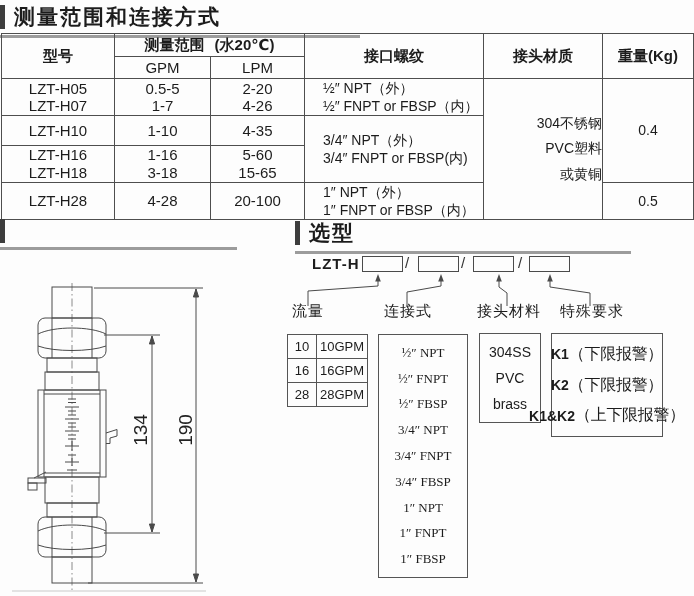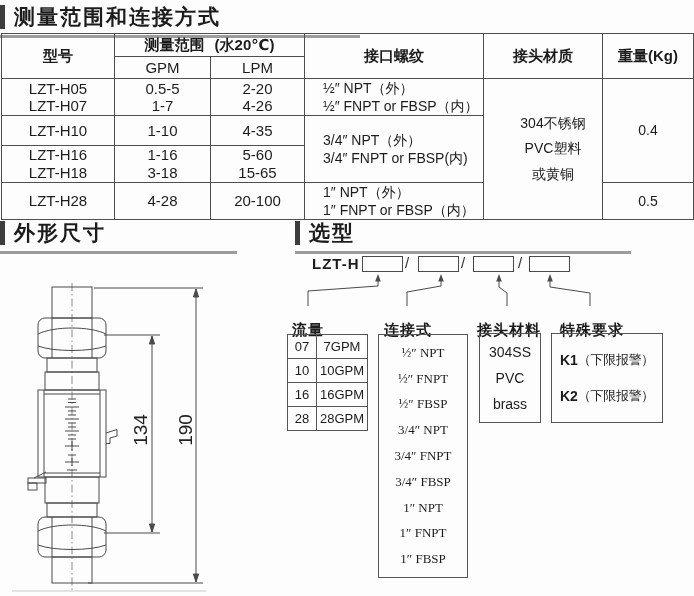--- a/index.html
+++ b/index.html
@@ -22,58 +22,58 @@
 
   
   table.spec { position:absolute; left:1px; top:33px; width:692px;
                border-collapse:collapse; table-layout:fixed;border-radius:25px; }
   .spec td { border:1px solid #4e4e4e; text-align:center; vertical-align:middle;
              font-size:15px; line-height:1.18; overflow:hidden; }
   .spec tr.hr1 td { height:23px; font-weight:bold; }
   .spec tr.hr2 td { height:22px; }
   .spec .note { margin-left:10px; }
   .spec td.thread { text-align:left; padding-left:18px; font-size:14px; line-height:1.3; }
-  .spec td.material { text-align:center; padding-left:20px; font-size:14px; line-height:1.8; }
+  .spec td.material { text-align:right; padding-left:20px; font-size:14px; line-height:1.8; }
   .spec td.weight { font-size:14px;margin-left:36px; }
   .cl { display:block; white-space:nowrap; }
 
   
   .dimlabel { position:absolute; width:44px; height:20px; text-align:center;
               font-size:19px; font-weight:500; transform:rotate(-90deg); color:#222; }
   #dim134 { left:118px; top:420px; }
   #dim190 { left:163px; top:420px; }
 
   
   #model-prefix { left:312px; top:256px; font-size:15px; font-weight:600;
                   letter-spacing:1px; line-height:16px; }
   .sel-box { position:absolute; top:256px; width:41px; height:16px;
              border:1.2px solid #4a4a4a; background:transparent; }
   #sb1{left:362px} #sb2{left:418px} #sb3{left:473px} #sb4{left:529px}
   .slash { position:absolute; top:254px; font-size:15px; color:#333; }
   #sl1{left:405px} #sl2{left:461px} #sl3{left:518px}
-  .sel-label { position:absolute; top:321px; font-size:15px; font-weight:bold;
+  .sel-label { position:absolute; top:302px; font-size:15px; font-weight:normal;
                letter-spacing:1px; white-space:nowrap; }
   #lab-flow{left:292px} #lab-conn{left:384px} #lab-mat{left:477px} #lab-spec{left:560px}
 
   
   table.flow { position:absolute; left:287px; top:334px; border-collapse:collapse;
                table-layout:fixed; }
   .flow td { border:1px solid #555; text-align:center; vertical-align:middle;
              font-size:13px; height:24px; }
 
   
   .opt-box { position:absolute; border:1px solid #555; display:flex;
              flex-direction:column; justify-content:space-evenly; align-items:center; }
   #conn-box { left:378px; top:334px; width:90px; height:244px; font-size:13px;font-family:Liberation Serif, serif; }
   #mat-box  { left:479px; top:333px; width:62px;  height:90px; font-size:14px; }
-  #spec-box { left:551px; top:333px; width:112px; height:90px; }
+  #spec-box { left:551px; top:333px; width:112px; height:104px; }
   .opt-line { white-space:nowrap; }
   .k-line { white-space:nowrap; display:flex; align-items:center; }
   .k-code { font-size:14px; font-weight:bold; }
-  .k-note { font-size:13px; letter-spacing:-0.3px; }
+  .k-note { font-size:16px; letter-spacing:-0.3px; }
 
   svg { position:absolute; }
   #drawing { left:10px; top:281px; }
   #arrows  { left:280px; top:250px; }
 </style>
 </head>
 <body>
 
 <div class="sec-title" id="t-spec">
   <span class="tbar"></span>
@@ -170,21 +170,20 @@
       <span class="cl">1″ NPT（外）</span>
       <span class="cl">1″ FNPT or FBSP（内）</span>
     </td>
     <td class="weight">0.5</td>
   </tr>
 </tbody>
   </table>
 
 <div class="sec-title" id="t-dim">
   <span class="tbar"></span>
-  <span class="ttext">外形尺寸</span>
 </div>
 
 <svg id="drawing" width="230" height="315" viewBox="10 281 230 315">
   <g stroke="#4a4a4a" fill="none" stroke-width="1">
 
     <line x1="72" y1="283" x2="72" y2="593" stroke="#8a8a8a" stroke-dasharray="8 3 1.5 3"></line>
 
     <rect x="52" y="287" width="40" height="31"></rect>
 
     <rect x="38" y="318" width="68" height="40" rx="7"></rect>
@@ -295,24 +294,20 @@
 <div class="sel-label" id="lab-mat">接头材料</div>
 <div class="sel-label" id="lab-spec">特殊要求</div>
 
 <table class="flow">
   <colgroup>
       <col style="width:29px">
       <col style="width:51px">
     </colgroup>
   <tbody>
   <tr>
-    <td>07</td>
-    <td>7GPM</td>
-  </tr>
-  <tr>
     <td>10</td>
     <td>10GPM</td>
   </tr>
   <tr>
     <td>16</td>
     <td>16GPM</td>
   </tr>
   <tr>
     <td>28</td>
     <td>28GPM</td>
@@ -340,13 +335,17 @@
 
 <div class="opt-box" id="spec-box">
   <span class="k-line">
     <span class="k-code">K1</span>
     <span class="k-note">（下限报警）</span>
   </span>
   <span class="k-line">
     <span class="k-code">K2</span>
     <span class="k-note">（下限报警）</span>
   </span>
+  <span class="k-line">
+    <span class="k-code">K1&amp;K2</span>
+    <span class="k-note">（上下限报警）</span>
+  </span>
 </div>
 
 </body></html>

